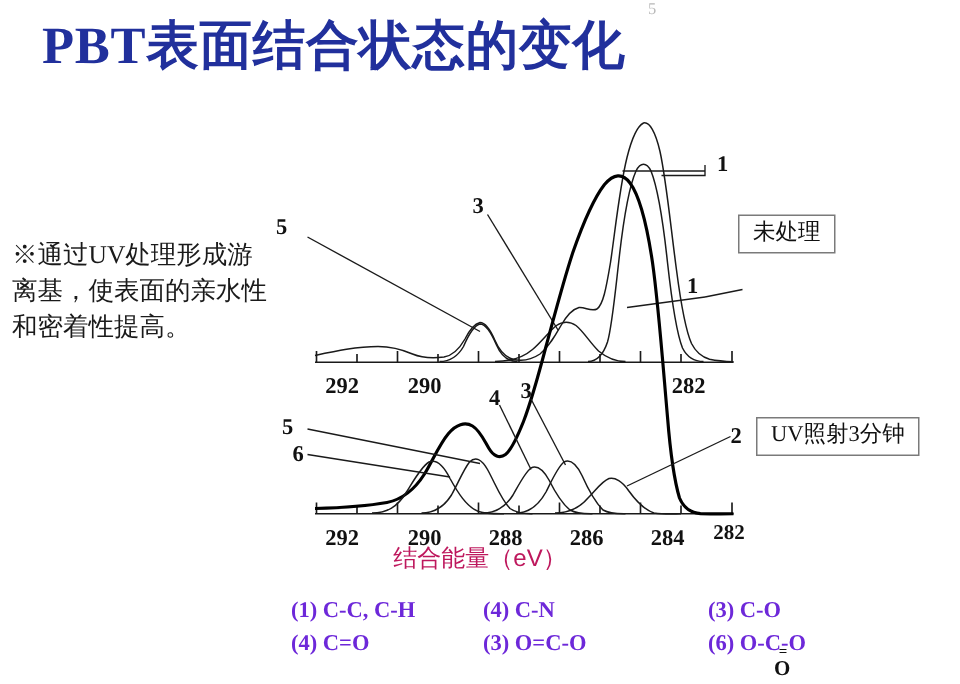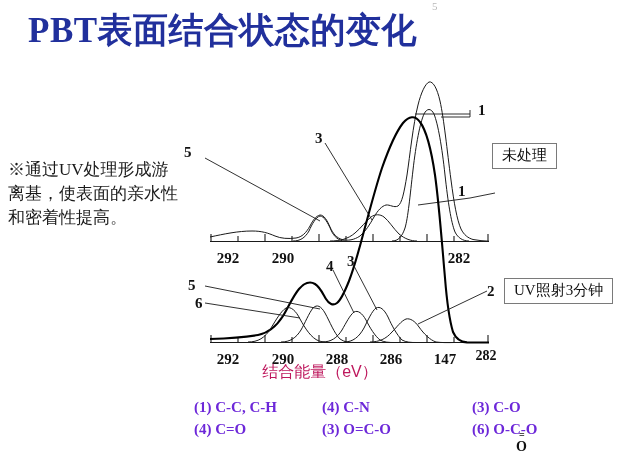--- a/index.html
+++ b/index.html
@@ -306,21 +306,21 @@
 
   <div class="callout-num" style="left:184px; top:144px;">5</div>
   <div class="callout-num" style="left:315px; top:130px;">3</div>
   <div class="callout-num" style="left:478px; top:102px;">1</div>
   <div class="callout-num" style="left:458px; top:183px;">1</div>
 
   <div class="tick-label" style="left:228px; top:351px;">292</div>
   <div class="tick-label" style="left:283px; top:351px;">290</div>
   <div class="tick-label" style="left:337px; top:351px;">288</div>
   <div class="tick-label" style="left:391px; top:351px;">286</div>
-  <div class="tick-label" style="left:445px; top:351px;">147</div>
+  <div class="tick-label" style="left:445px; top:351px;">284</div>
   <div class="tick-label" style="left:486px; top:348px; font-size:14px;">282</div>
 
   <div class="callout-num" style="left:188px; top:277px;">5</div>
   <div class="callout-num" style="left:195px; top:295px;">6</div>
   <div class="callout-num" style="left:326px; top:258px;">4</div>
   <div class="callout-num" style="left:347px; top:253px;">3</div>
   <div class="callout-num" style="left:487px; top:283px;">2</div>
 
   <div id="x-axis-label">结合能量（eV）</div>
 

